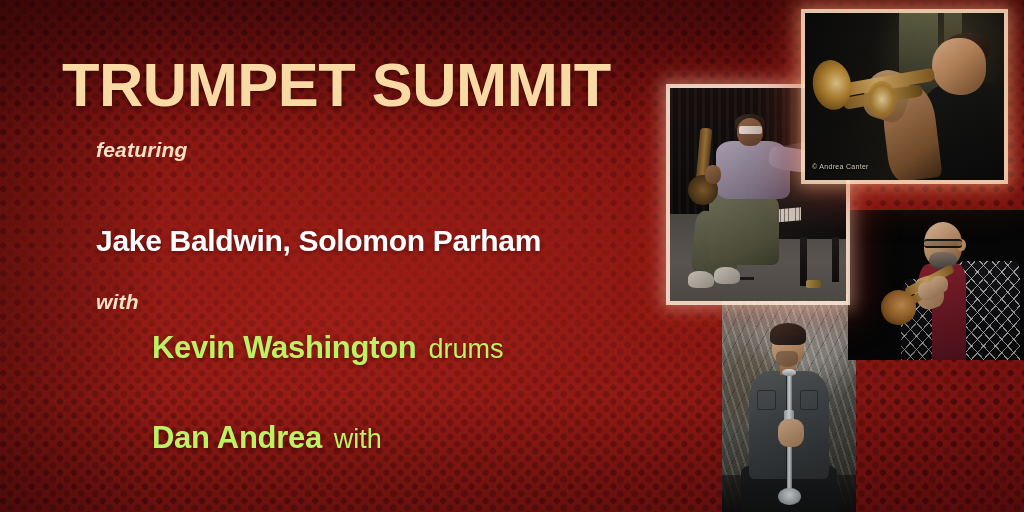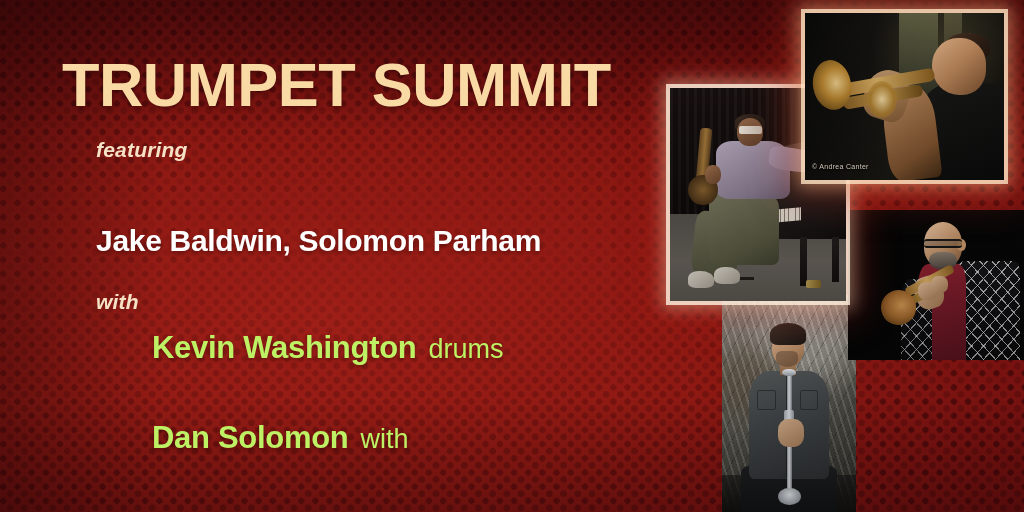--- a/index.html
+++ b/index.html
@@ -603,18 +603,18 @@
     <div class="kicker k-featuring">featuring</div>
 
     <div class="name-line feat-line l2">Jake Baldwin, Solomon Parham</div>
 
     <div class="kicker k-with">with</div>
 
     <div class="rhythm-line r1">
       <span class="who">Kevin Washington</span><span class="inst">drums</span>
     </div>
     <div class="rhythm-line r3">
-      <span class="who">Dan Solomon</span><span class="inst">with</span>
+      <span class="who">Dan Andrea</span><span class="inst">with</span>
     </div>
 
   </div>
 
 </div>
 
 </body></html>

